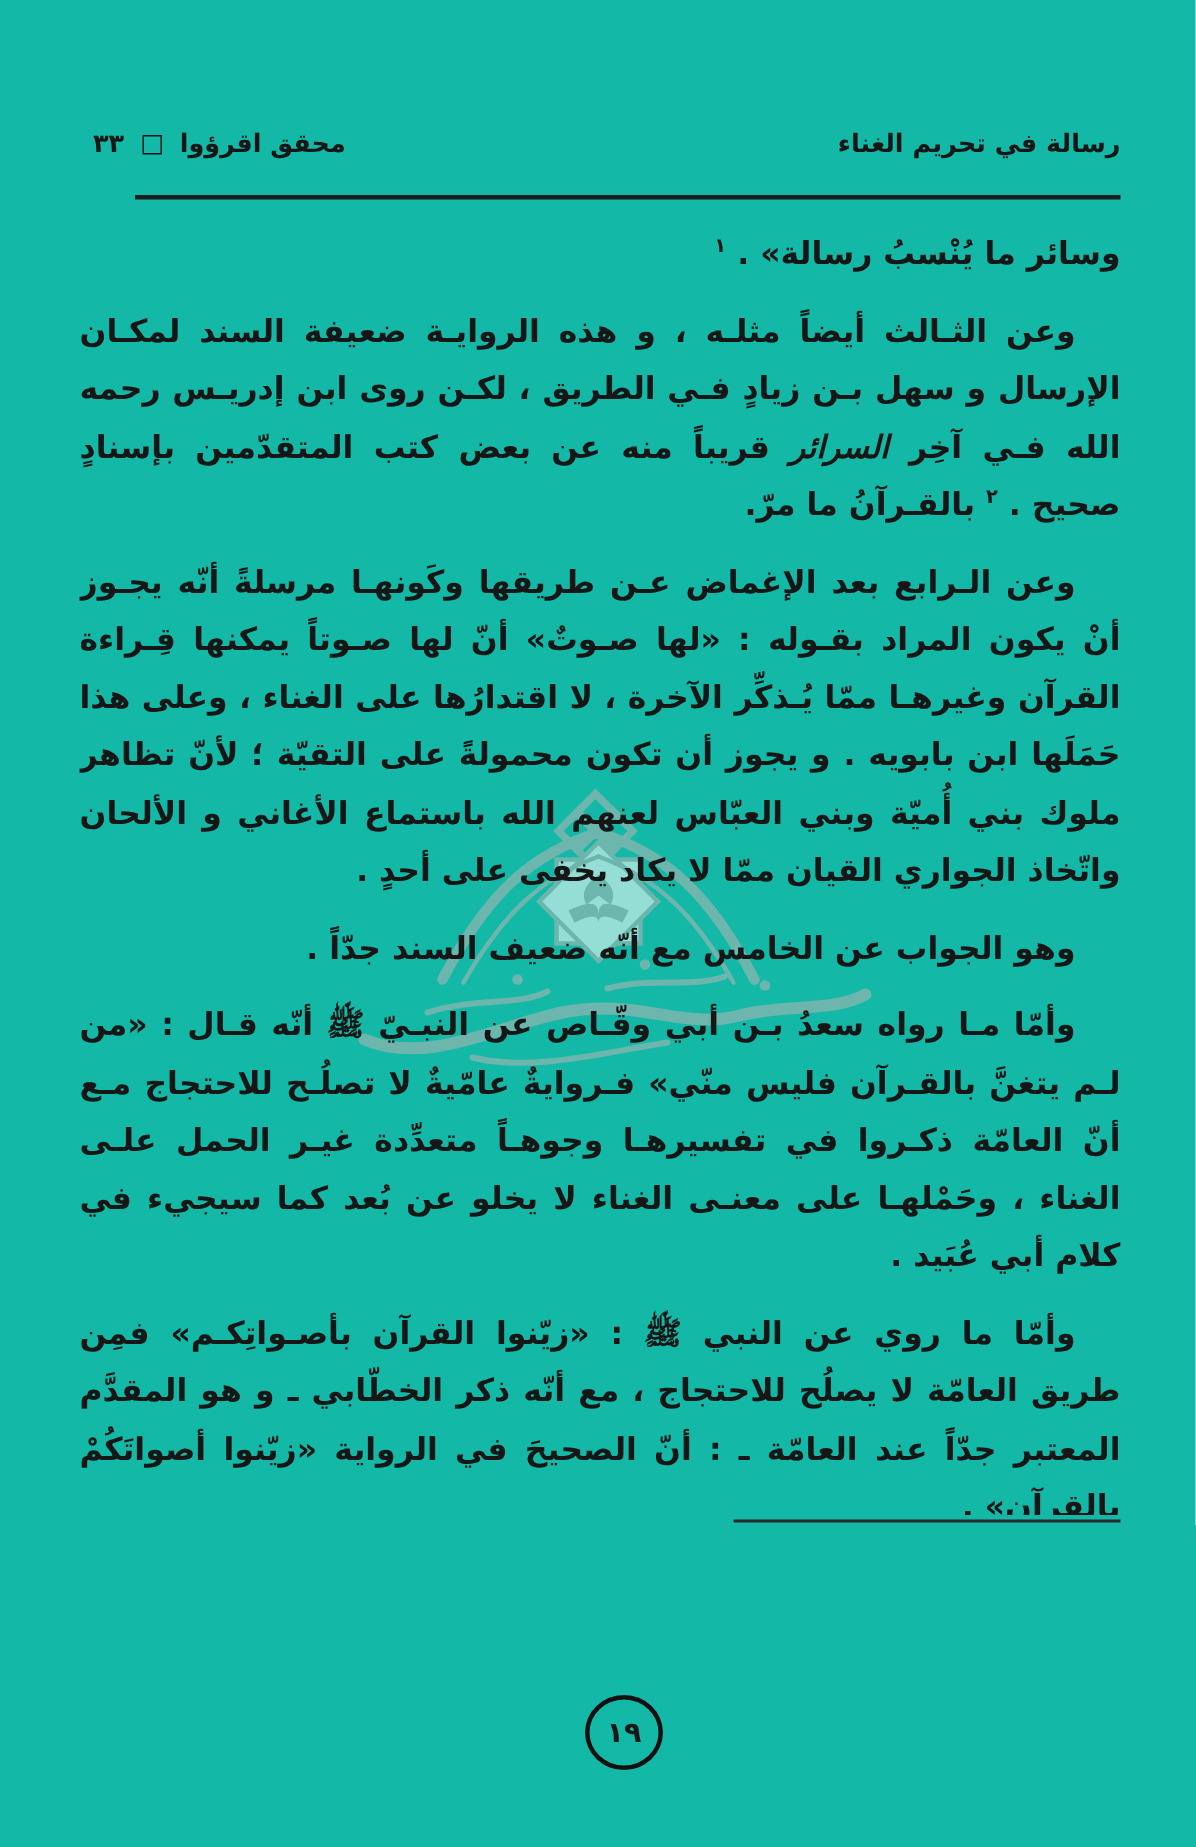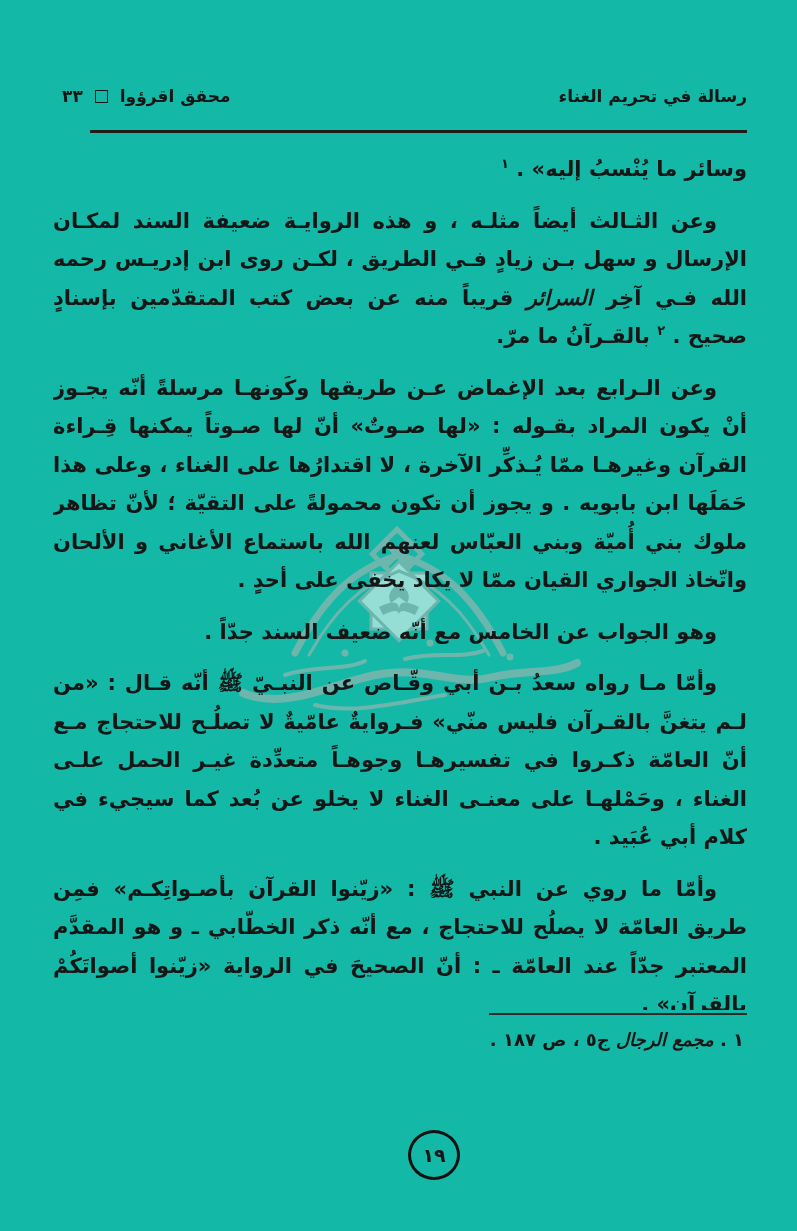--- a/index.html
+++ b/index.html
@@ -63,21 +63,21 @@
     direction:rtl;text-align:right;
     font-size:18px;font-weight:bold;
     line-height:35px;
     z-index:1;
   }
   .footnote{margin:0;}
   .footnote-line{margin:0;}
   .footnote-line.cont{padding-right:28px;}
   
   .page-number-circle{
-    position:absolute;left:408px;top:1130px;
+    position:absolute;left:390px;top:1130px;
     width:46px;height:44px;
     border:3px solid #111;border-radius:50%;
     display:flex;align-items:center;justify-content:center;
     font-size:19px;font-weight:bold;
     z-index:1;
   }
 </style>
 </head>
 <body>
 
@@ -130,32 +130,29 @@
       </g>
       <g fill="#b5b5b5" stroke="none">
         <circle cx="120" cy="128" r="3.5"></circle>
         <circle cx="205" cy="118" r="3.5"></circle>
         <circle cx="285" cy="132" r="3.5"></circle>
       </g>
     </g>
   </svg>
 
   <div class="body-text" id="body-text">
-      <div class="para"><span>وسائر ما يُنْسبُ إليه» . </span><span class="seg-sup">١</span></div>
+      <div class="para"><span>وسائر ما يُنْسبُ رسالة» . </span><span class="seg-sup">١</span></div>
       <div class="para indent"><span>وعن الثـالث أيضاً مثلـه ، و هذه الروايـة ضعيفة السند لمكـان الإرسال و سهل بـن زيادٍ فـي الطريق ، لكـن روى ابن إدريـس رحمه الله فـي آخِر </span><span class="seg-i">السرائر</span><span> قريباً منه عن بعض كتب المتقدّمين بإسنادٍ صحيح . </span><span class="seg-sup">٢</span><span> بالقـرآنُ ما مرّ.</span></div>
       <div class="para indent"><span>وعن الـرابع بعد الإغماض عـن طريقها وكَونهـا مرسلةً أنّه يجـوز أنْ يكون المراد بقـوله : «لها صـوتٌ» أنّ لها صـوتاً يمكنها قِـراءة القرآن وغيرهـا ممّا يُـذكِّر الآخرة ، لا اقتدارُها على الغناء ، وعلى هذا حَمَلَها ابن بابويه . و يجوز أن تكون محمولةً على التقيّة ؛ لأنّ تظاهر ملوك بني أُميّة وبني العبّاس لعنهم الله باستماع الأغاني و الألحان واتّخاذ الجواري القيان ممّا لا يكاد يخفى على أحدٍ .</span></div>
       <div class="para indent"><span>وهو الجواب عن الخامس مع أنّه ضعيف السند جدّاً .</span></div>
       <div class="para indent"><span>وأمّا مـا رواه سعدُ بـن أبي وقّـاص عن النبـيّ ﷺ أنّه قـال : «من لـم يتغنَّ بالقـرآن فليس منّي» فـروايةٌ عامّيةٌ لا تصلُـح للاحتجاج مـع أنّ العامّة ذكـروا في تفسيرهـا وجوهـاً متعدِّدة غيـر الحمل علـى الغناء ، وحَمْلهـا على معنـى الغناء لا يخلو عن بُعد كما سيجيء في كلام أبي عُبَيد .</span></div>
       <div class="para indent"><span>وأمّا ما روي عن النبي ﷺ : «زيّنوا القرآن بأصـواتِكـم» فمِن طريق العامّة لا يصلُح للاحتجاج ، مع أنّه ذكر الخطّابي ـ و هو المقدَّم المعتبر جدّاً عند العامّة ـ : أنّ الصحيحَ في الرواية «زيّنوا أصواتَكُمْ بالقرآن» .</span></div>
     </div>
 
   <div class="footnote-rule"></div>
   <div class="footnotes" id="footnotes">
-      <div class="footnote">
-        <div class="footnote-line"><span>١ . </span><span class="seg-i">مجمع الرجال</span><span> ج٥ ، ص ١٨٧ .</span></div>
-      </div>
     </div>
 
   <div class="page-number-circle">
     <span>١٩</span>
   </div>
 
 </div>
 
 </body></html>

